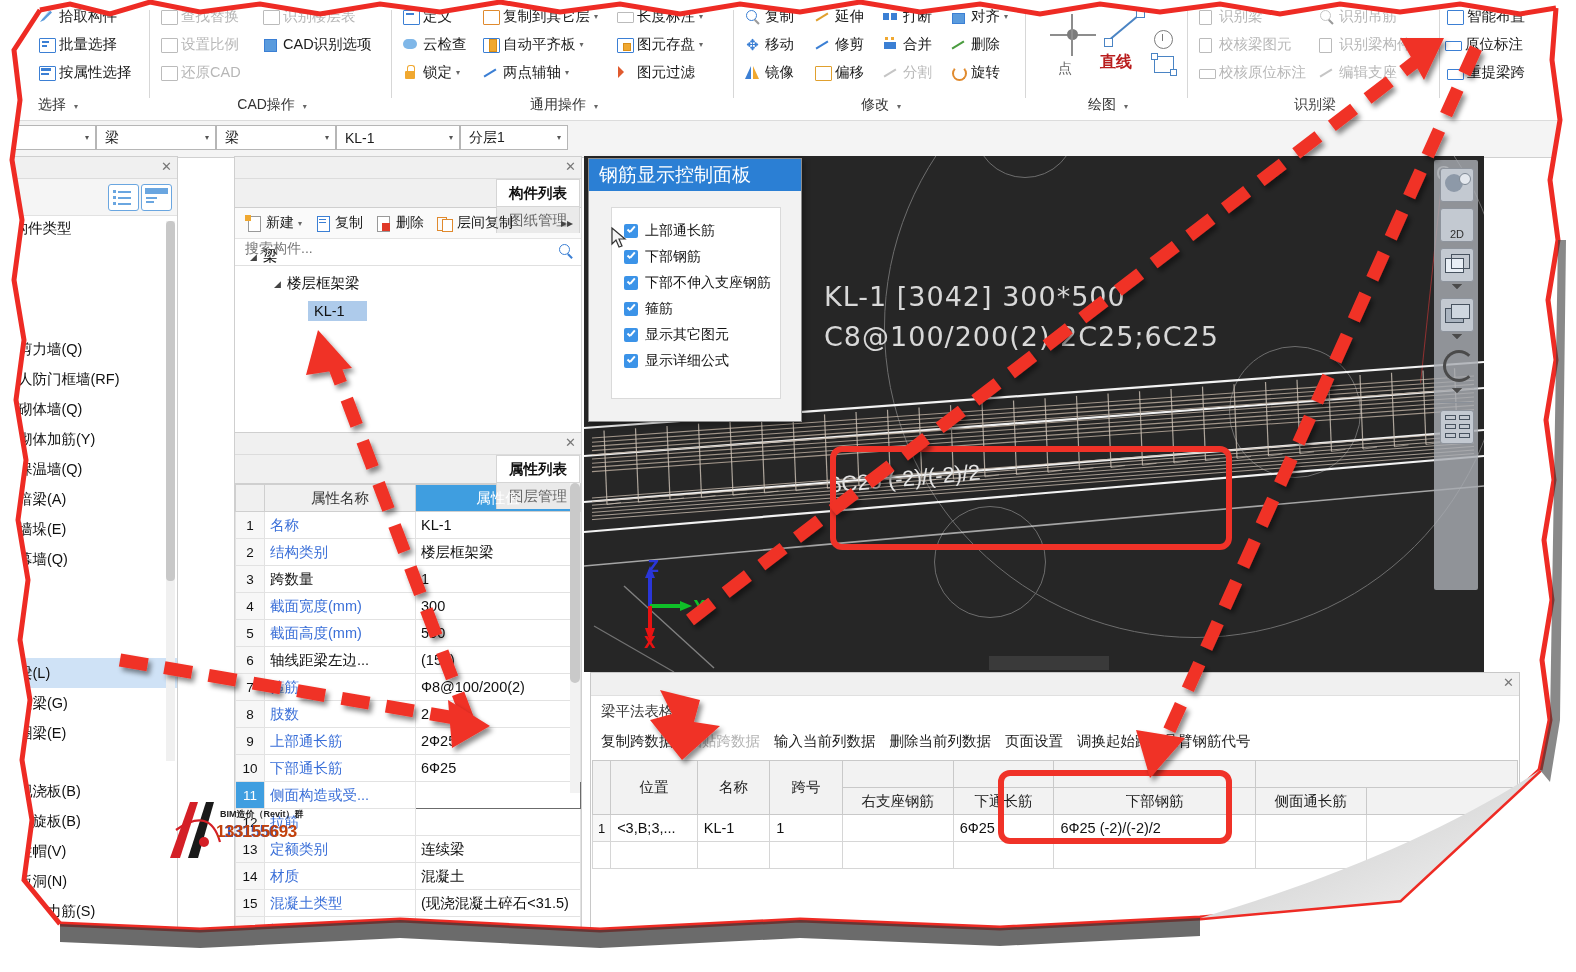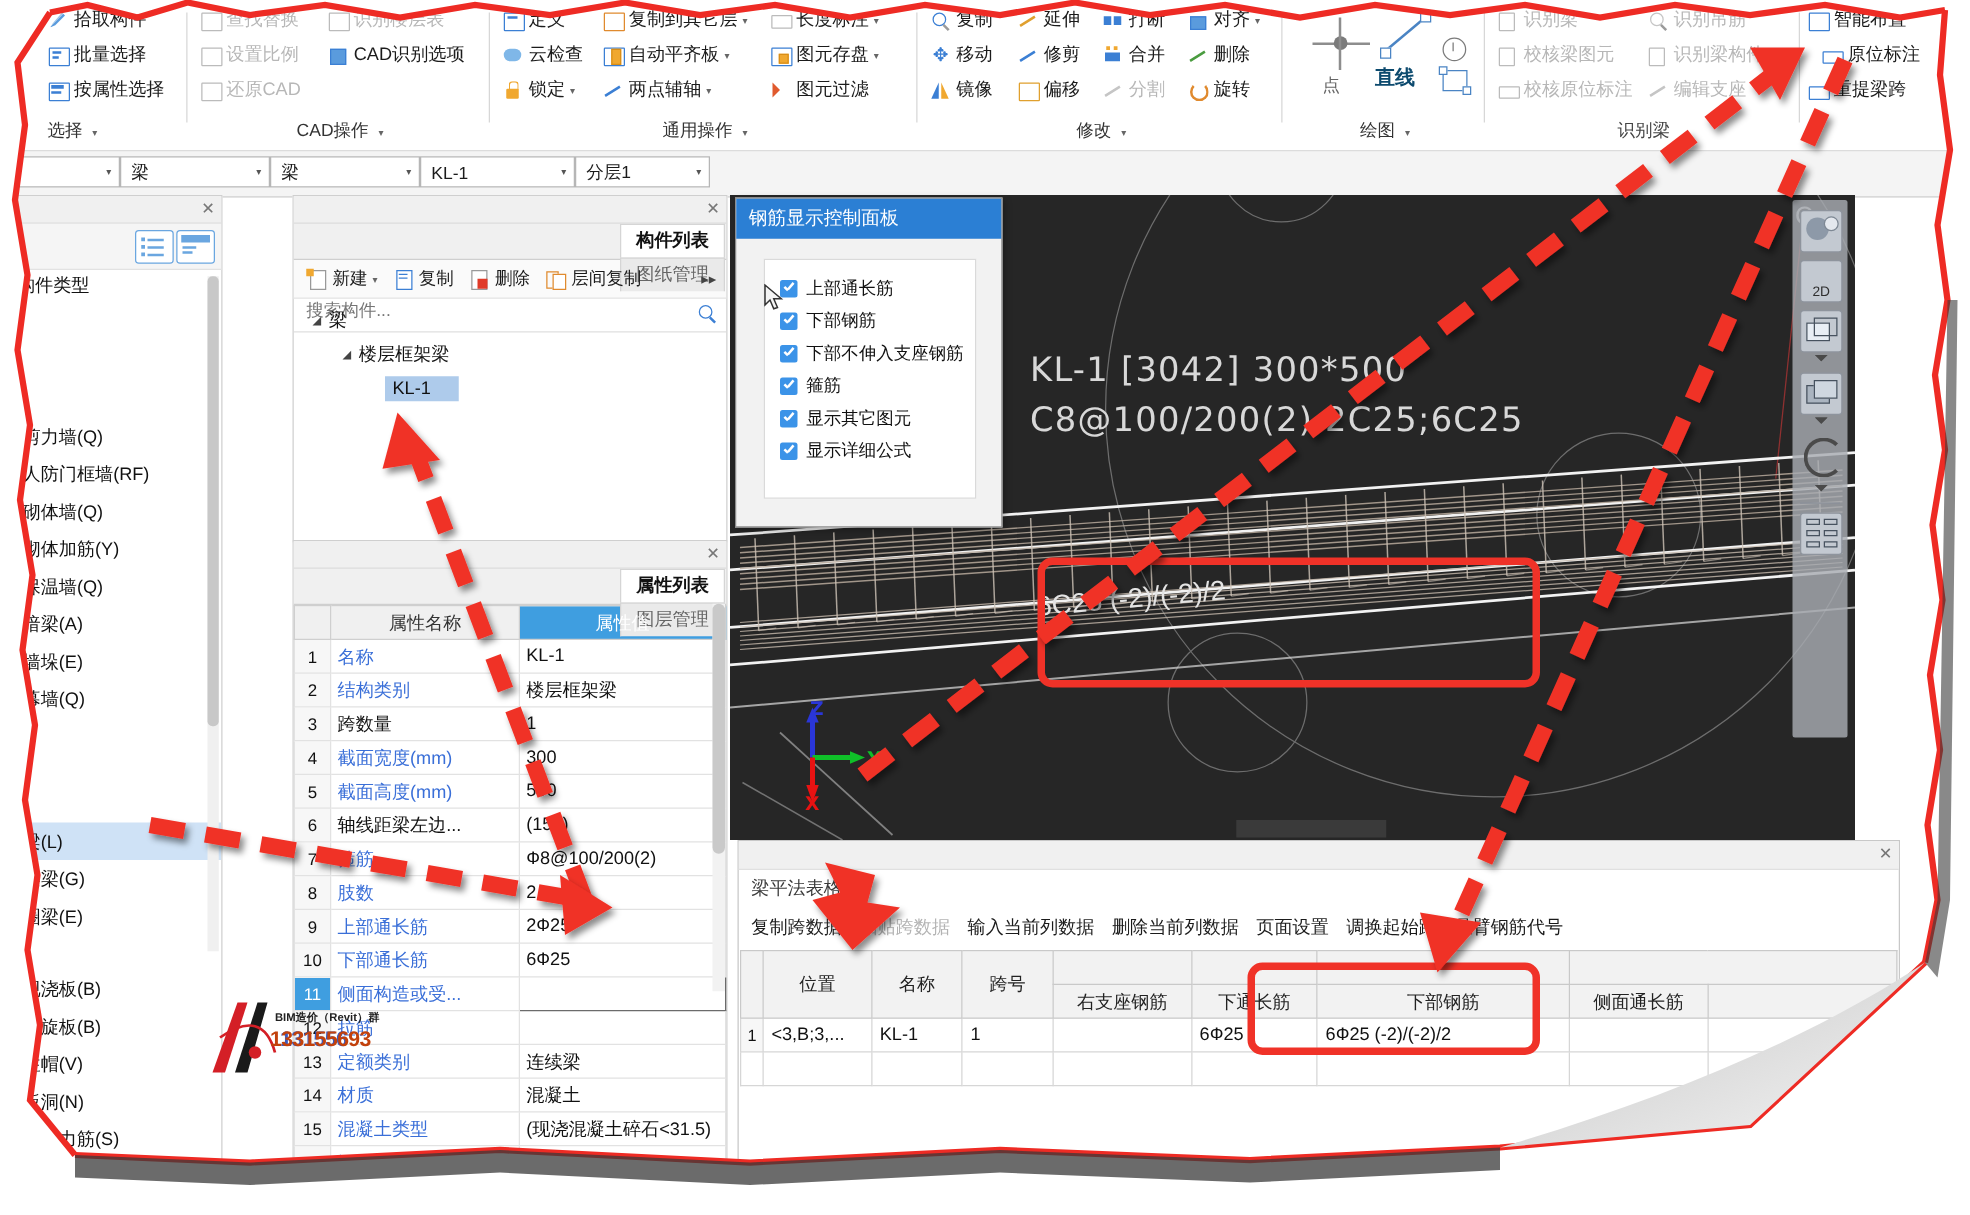--- a/index.html
+++ b/index.html
@@ -42,21 +42,21 @@
   #drawgrp .pt:after{content:"";position:absolute;left:21px;top:2px;width:2px;height:42px;background:#8d8d8d;}
   #drawgrp .ptdot{position:absolute;left:17px;top:17px;width:11px;height:11px;border-radius:50%;background:#7b7b7b;}
   #drawgrp .ln{position:absolute;left:78px;top:6px;width:42px;height:38px;}
   #drawgrp .ln:before{content:"";position:absolute;left:2px;top:30px;width:46px;height:2px;background:#4a84c4;transform:rotate(-40deg);transform-origin:left center;}
   #drawgrp .lnsq{position:absolute;width:7px;height:7px;border:1.4px solid #4a84c4;background:#fff;}
   #drawgrp .circ{position:absolute;left:126px;top:26px;width:17px;height:17px;border:1.6px solid #7b7b7b;border-radius:50%;}
   #drawgrp .circ:after{content:"";position:absolute;left:6.5px;top:3px;width:1.6px;height:7px;background:#7b7b7b;}
   #drawgrp .rect{position:absolute;left:126px;top:52px;width:18px;height:15px;border:1.6px solid #4a84c4;}
   #drawgrp .rect i{position:absolute;width:5px;height:5px;border:1.3px solid #4a84c4;background:#fff;display:block;}
   .lbl-pt{position:absolute;left:30px;top:56px;font-size:14px;color:#666;}
-  .lbl-ln{position:absolute;left:72px;top:48px;font-size:16px;color:#0c4a6e;font-weight:bold;}
+  .lbl-ln{position:absolute;left:72px;top:48px;font-size:16px;color:#b91c1c;font-weight:bold;}
 
   
   #selbar{position:absolute;left:0;top:120px;width:1576px;height:36px;background:#f4f4f4;border-top:1px solid #dcdcdc;border-bottom:1px solid #d0d0d0;}
   .combo{position:absolute;top:4px;height:25px;background:#fff;border:1px solid #b6b6b6;display:flex;align-items:center;padding-left:8px;font-size:14px;color:#1b1b1b;box-sizing:border-box;}
   .combo .cv{flex:1;overflow:hidden;white-space:nowrap;}
   .combo .ca{width:16px;text-align:center;font-size:8px;color:#555;}
 
   
   .panel{position:absolute;background:#fff;border:1px solid #cfcfcf;box-sizing:border-box;}
   .ptitle{height:21px;background:#f0f0f0;border-bottom:1px solid #dcdcdc;position:relative;}
@@ -439,21 +439,21 @@
       <div class="gsep"></div>
     </div>
 
     <div class="rgroup" id="g7" style="left:1442px;width:134px;">
       <div class="ritem" style="left:4px;top:4px;">
         <span class="ricon">
             <span class="ic-box" style="border-color:#3b7fd4;"></span>
           </span>
         <span>智能布置</span>
       </div>
-      <div class="ritem" style="left:15px;top:32px;justify-content:space-between;">
+      <div class="ritem" style="left:2px;top:32px;justify-content:space-between;">
         <span class="ricon">
             <span class="ic-box" style="border-color:#3b7fd4;height:8px;top:5px;"></span>
           </span>
         <span>原位标注</span>
       </div>
       <div class="ritem" style="left:4px;top:60px;">
         <span class="ricon">
             <span class="ic-box" style="border-color:#3b7fd4;height:9px;top:5px;"></span>
           </span>
         <span>重提梁跨</span>
@@ -948,21 +948,21 @@
         <line x1="22" y1="46" x2="22" y2="72" stroke="#e81212" stroke-width="4"></line>
         <polygon points="22,82 17,68 27,68" fill="#e81212"></polygon>
         <text x="16" y="88" fill="#e81212" font-size="15" font-family="DejaVu Sans" font-weight="bold">X</text>
       </svg>
     </div>
 
     <div style="position:absolute;left:405px;top:500px;width:120px;height:14px;background:#3a3a3a;"></div>
   </div>
 
   <div id="rebardlg" style="position:absolute;left:588px;top:158px;width:212px;height:262px;background:#f2f2f2;border:1px solid #8c8c8c;box-shadow:2px 2px 6px rgba(0,0,0,.35);">
-    <div style="height:32px;background:#2b7fd4;color:#fff;font-size:15px;line-height:32px;padding-left:10px;">
+    <div style="height:32px;background:#2b7fd4;color:#fff;font-size:19px;line-height:32px;padding-left:10px;">
       <span>钢筋显示控制面板</span>
     </div>
     <div style="position:absolute;left:22px;top:48px;width:168px;height:190px;background:#fff;border:1px solid #dadada;">
       <div id="rebaropts" style="padding:14px 0 0 12px;">
           <div style="display: flex; align-items: center; margin-bottom: 8px; font-size: 14px; color: rgb(17, 17, 17); white-space: nowrap;">
             <span style="width: 14px; height: 14px; border-radius: 2px; margin-right: 7px; flex: 0 0 auto; position: relative; background: rgb(59, 147, 232);">
               <span style="position:absolute;left:3px;top:6px;width:4px;height:1.8px;background:#fff;transform:rotate(45deg);"></span>
               <span style="position:absolute;left:5px;top:4px;width:7px;height:1.8px;background:#fff;transform:rotate(-50deg);"></span>
             </span>
             <span>上部通长筋</span>

